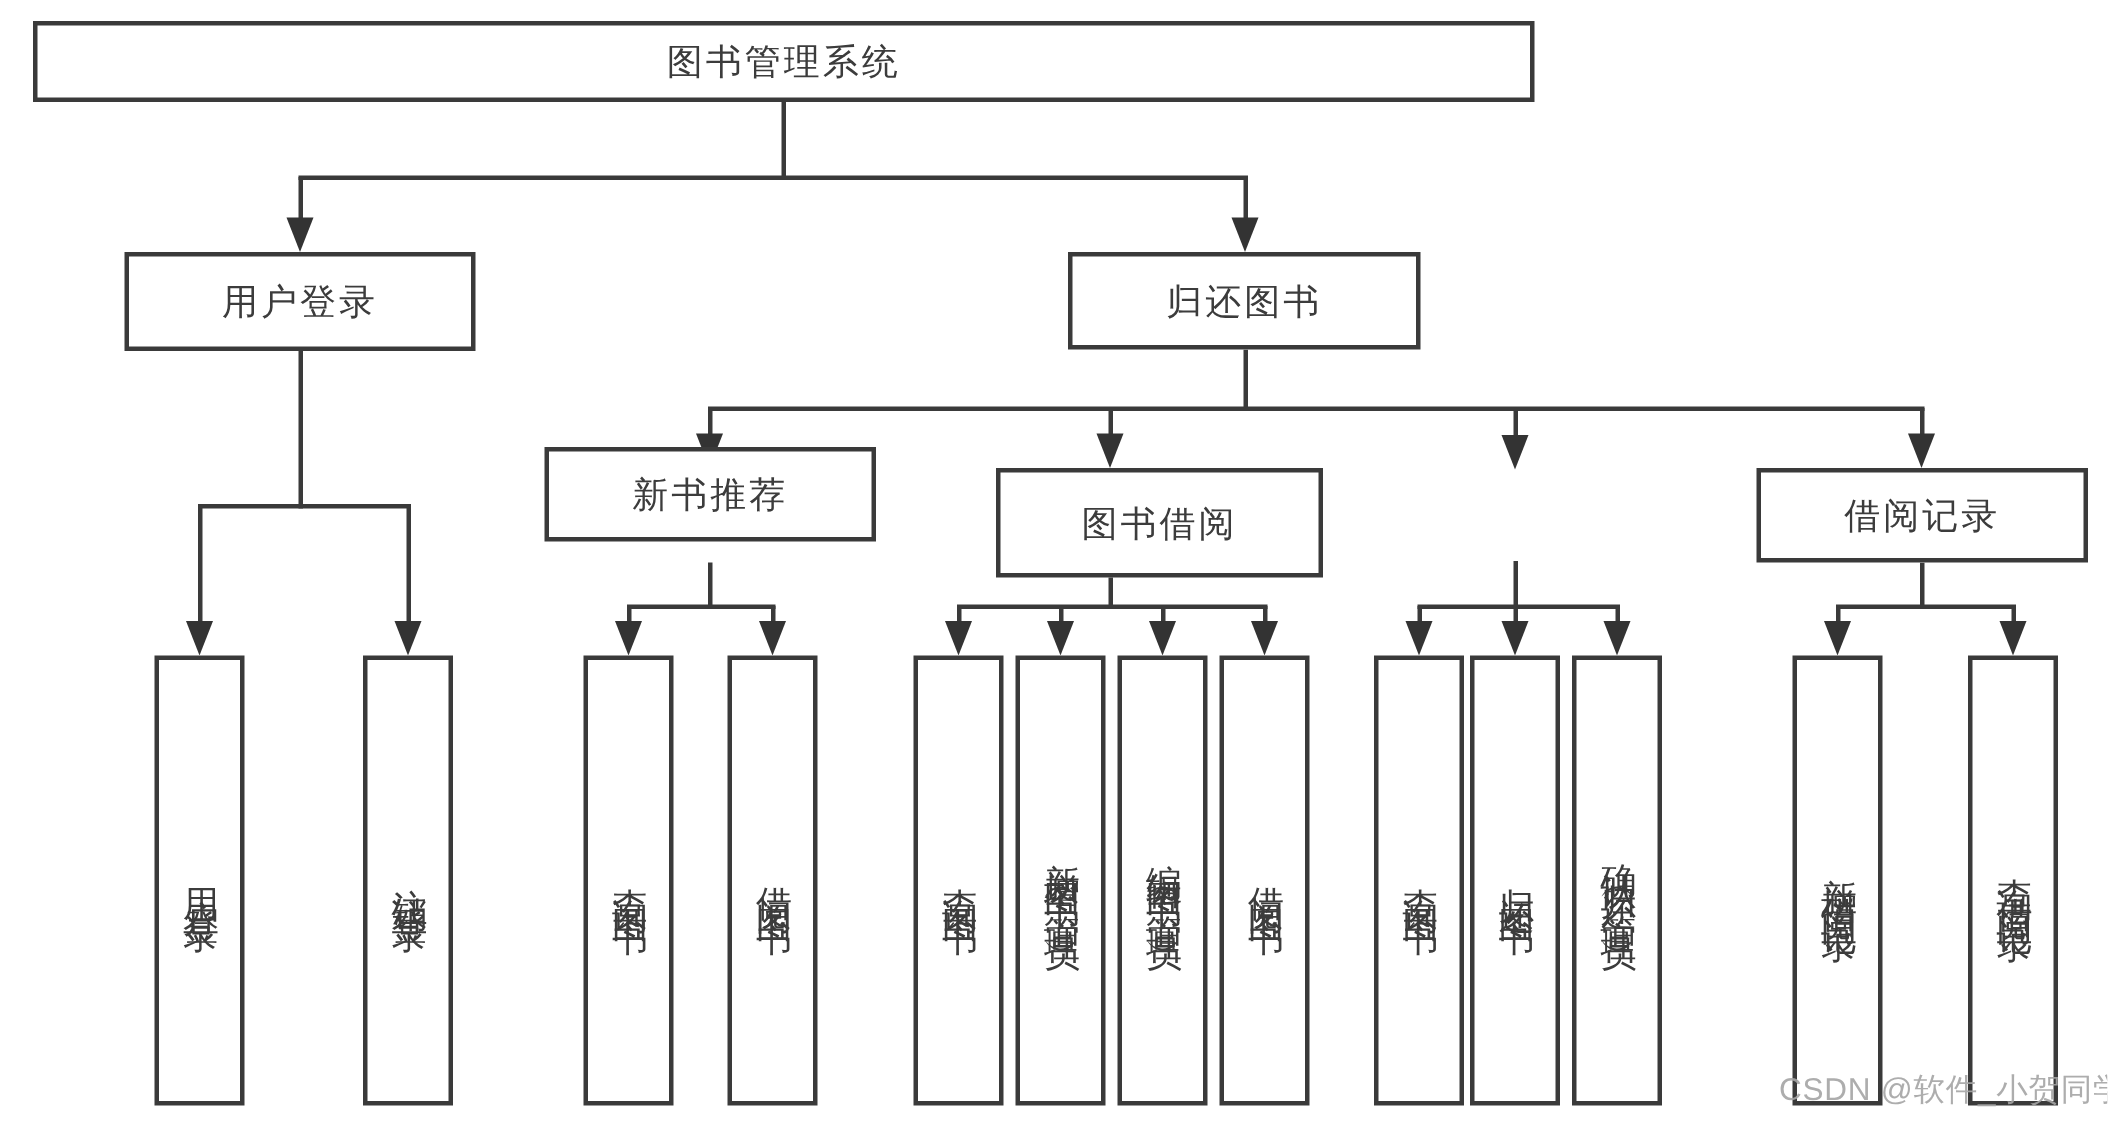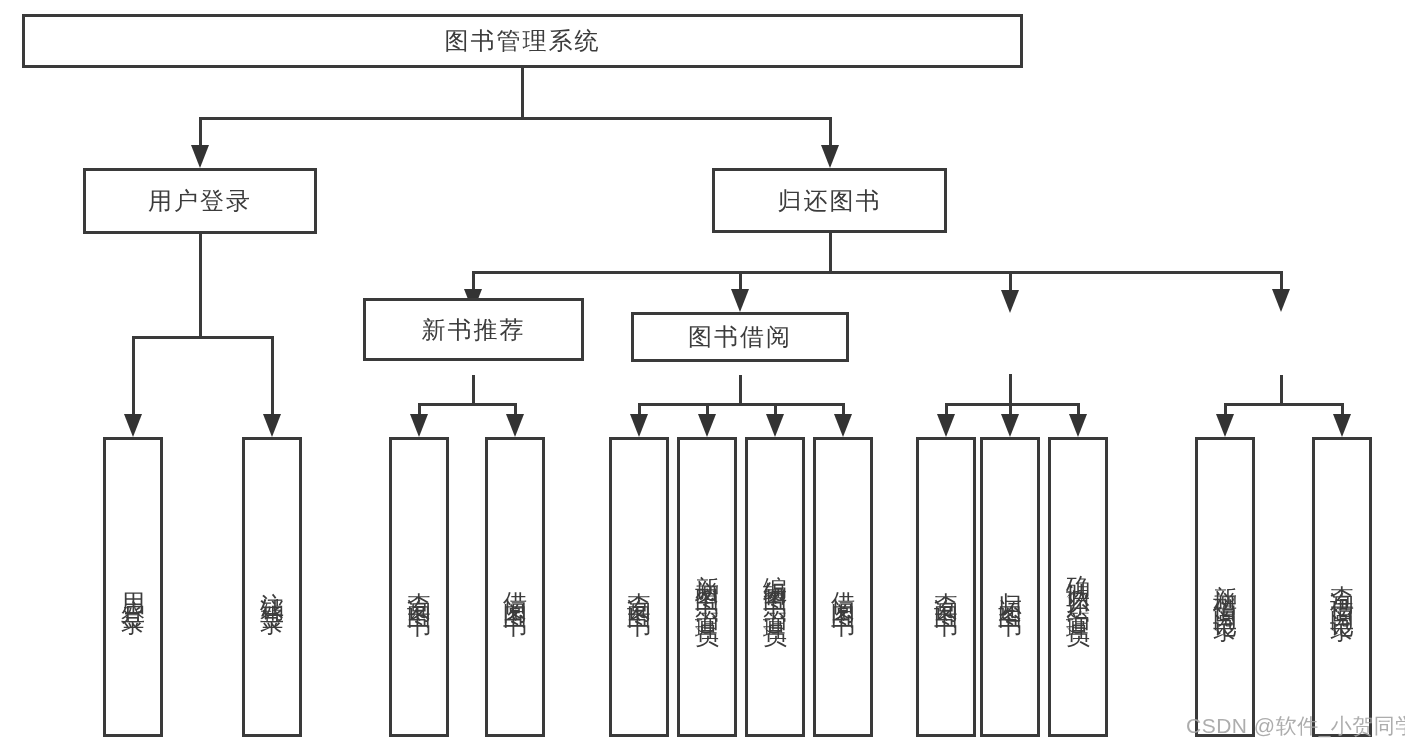--- a/index.html
+++ b/index.html
@@ -67,22 +67,25 @@
     </div>
     <div class="node node-h" style="left: 83px; top: 168px; width: 234px; height: 66px;">
       <span class="lbl">用户登录</span>
     </div>
     <div class="node node-h" style="left: 712px; top: 168px; width: 235px; height: 65px;">
       <span class="lbl">归还图书</span>
     </div>
     <div class="node node-h" style="left: 363px; top: 298px; width: 221px; height: 63px;">
       <span class="lbl">新书推荐</span>
     </div>
-    <div class="node node-h" style="left: 631px; top: 312px; width: 218px; height: 50px;">
+    <div class="node node-h" style="left: 664px; top: 312px; width: 218px; height: 73px;">
       <span class="lbl">图书借阅</span>
+    </div>
+    <div class="node node-h" style="left: 1171px; top: 312px; width: 221px; height: 63px;">
+      <span class="lbl">借阅记录</span>
     </div>
     <div class="node node-v" style="left: 103px; top: 437px; width: 60px; height: 300px;">
       <span class="lbl">用户登录</span>
     </div>
     <div class="node node-v" style="left: 242px; top: 437px; width: 60px; height: 300px;">
       <span class="lbl">注销登录</span>
     </div>
     <div class="node node-v" style="left: 389px; top: 437px; width: 60px; height: 300px;">
       <span class="lbl">查询图书</span>
     </div>

